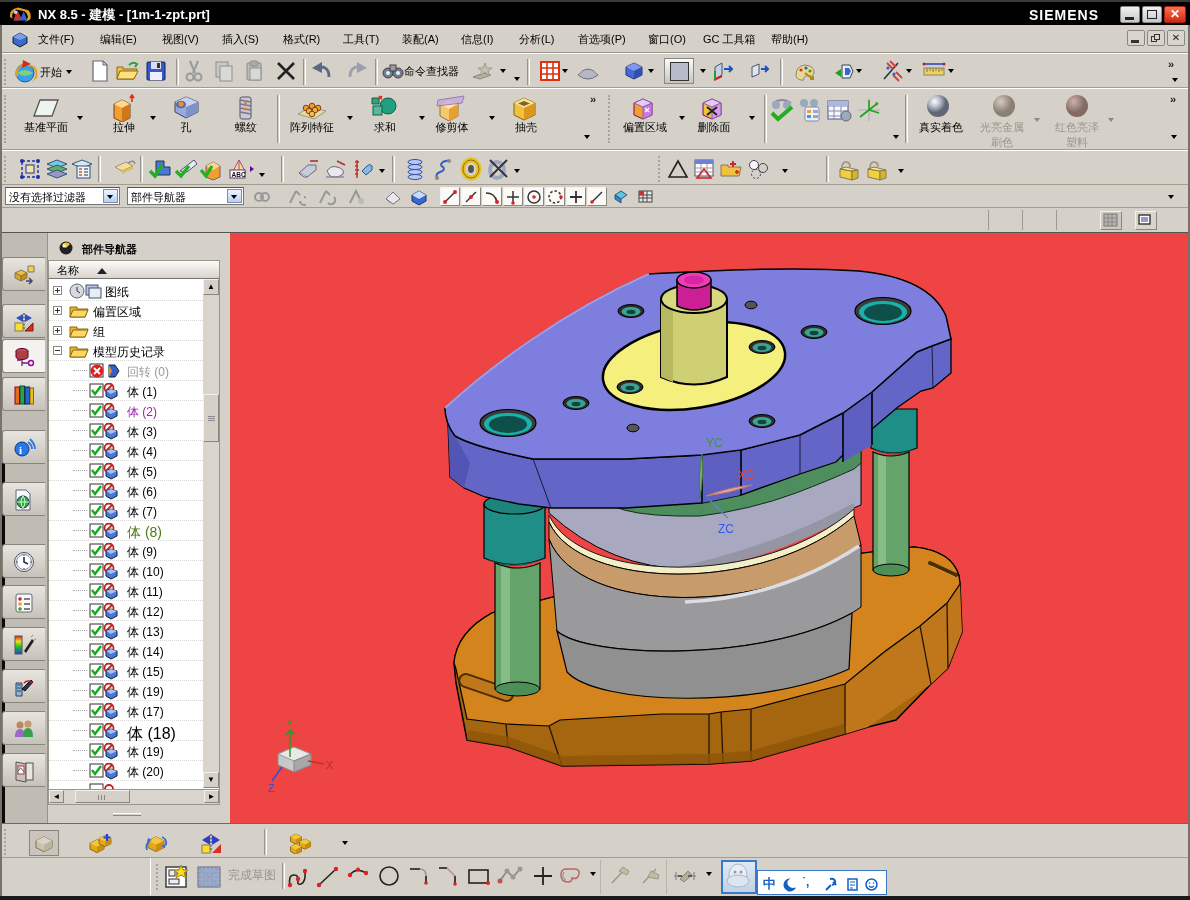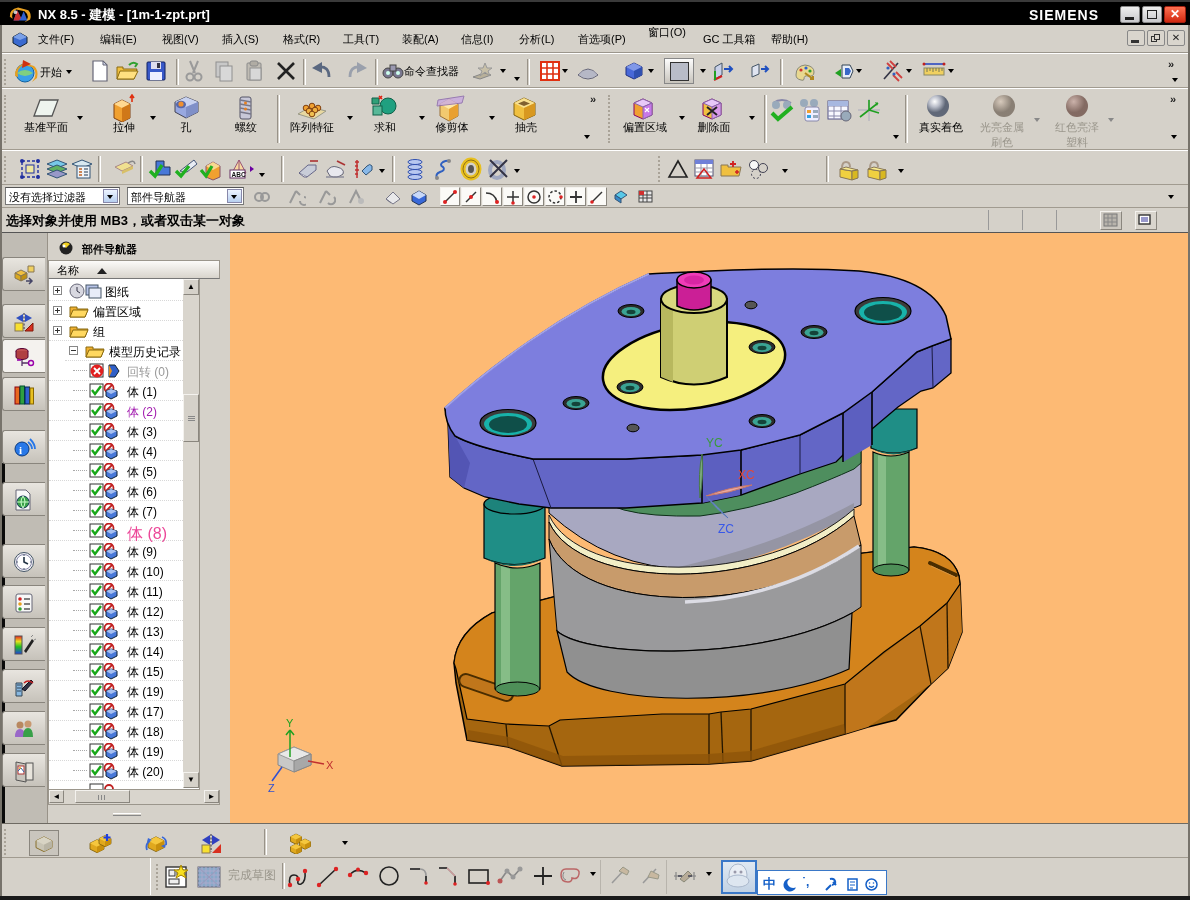--- a/index.html
+++ b/index.html
@@ -40,21 +40,21 @@
  <span class="a cn" style="left:38px;top:7px">文件(F)</span>
       <span class="a cn" style="left:100px;top:7px">编辑(E)</span>
       <span class="a cn" style="left:162px;top:7px">视图(V)</span>
       <span class="a cn" style="left:222px;top:7px">插入(S)</span>
       <span class="a cn" style="left:283px;top:7px">格式(R)</span>
       <span class="a cn" style="left:343px;top:7px">工具(T)</span>
       <span class="a cn" style="left:402px;top:7px">装配(A)</span>
       <span class="a cn" style="left:461px;top:7px">信息(I)</span>
       <span class="a cn" style="left:519px;top:7px">分析(L)</span>
       <span class="a cn" style="left:578px;top:7px">首选项(P)</span>
-      <span class="a cn" style="left:648px;top:0">窗口(O)</span>
+      <span class="a cn" style="left:648px;top:7px">窗口(O)</span>
       <span class="a cn" style="left:703px;top:7px">GC 工具箱</span>
       <span class="a cn" style="left:771px;top:7px">帮助(H)</span>
  <div class="a" style="left:1127px;top:5px;width:18px;height:16px;background:#d9d5cd;border:1px solid #888;border-radius:2px">
         <div class="a" style="left:3px;top:9px;width:8px;height:3px;background:#333"></div>
       </div>
  <div class="a" style="left:1147px;top:5px;width:18px;height:16px;background:#d9d5cd;border:1px solid #888;border-radius:2px">
         <div class="a" style="left:3px;top:5px;width:6px;height:6px;border:1px solid #333"></div>
         <div class="a" style="left:6px;top:3px;width:6px;height:6px;border:1px solid #333;background:#d9d5cd"></div>
       </div>
  <div class="a" style="left:1167px;top:5px;width:18px;height:16px;background:#d9d5cd;border:1px solid #888;border-radius:2px;font-size:10px;text-align:center;line-height:14px;color:#222">✕</div>
@@ -533,21 +533,20 @@
         <path d="M3 8 L3 12 L9 16 L9 12 Z" fill="#3888c8" stroke="#357"></path>
       </svg>
       <svg class="a" style="left:636px;top:2px" width="20" height="20" viewBox="0 0 20 20">
         <rect x="3" y="4" width="13" height="11" fill="#e8e8e8" stroke="#444"></rect>
         <path d="M3 8 L16 8 M3 11 L16 11 M7 4 L7 15 M11 4 L11 15" stroke="#444"></path>
         <rect x="3" y="4" width="5" height="4" fill="#d03030"></rect>
       </svg>
       <div class="a dd" style="left:1168px;top:10px"></div>
     </div>
     <div class="a" style="left:0;top:208px;width:1190px;height:25px;background:#d5d1c9;border-bottom:1px solid #555">
-      <span class="a" style="left:6px;top:4px;font-size:13px;font-weight:bold;color:#000">选择对象并使用 MB3，或者双击某一对象</span>
       <div class="a" style="left:988px;top:2px;width:1px;height:20px;background:#999"></div>
       <div class="a" style="left:1022px;top:2px;width:1px;height:20px;background:#999"></div>
       <div class="a" style="left:1056px;top:2px;width:1px;height:20px;background:#999"></div>
       <div class="a ras" style="left:1100px;top:3px;width:22px;height:19px;background:#ccc8c0"><svg width="20" height="17" viewBox="0 0 20 17">
           <rect x="3" y="2" width="13" height="12" fill="#b8b4ac" stroke="#777"></rect>
           <path d="M3 6 L16 6 M3 10 L16 10 M7 2 L7 14 M11 2 L11 14" stroke="#888"></path>
         </svg></div>
       <div class="a ras" style="left:1135px;top:3px;width:22px;height:19px;background:#d9d5cd"><svg width="20" height="17" viewBox="0 0 20 17">
           <rect x="3" y="3" width="11" height="9" fill="#fff" stroke="#333" stroke-width="1.4"></rect>
           <rect x="5" y="5" width="7" height="5" fill="#99c"></rect>
@@ -667,21 +666,21 @@
         <svg class="a" style="left:10px;top:7px" width="16" height="16" viewBox="0 0 16 16">
           <circle cx="8" cy="8" r="6.5" fill="#222"></circle>
           <path d="M4 5 A5 5 0 0 1 12 4 L8 8 Z" fill="#f0d020"></path>
           <circle cx="6" cy="6" r="1.5" fill="#fff"></circle>
         </svg>
         <span class="a cn" style="left:34px;top:9px;font-weight:bold">部件导航器</span>
         <div class="a" style="left:0;top:27px;width:172px;height:19px;background:linear-gradient(#fcfbf9,#d8d4cc);border:1px solid #9b968c;border-bottom-color:#777">
           <span class="cn a" style="left:8px;top:2px">名称</span>
           <div class="a" style="left:48px;top:7px;width:0;height:0;border-left:5px solid transparent;border-right:5px solid transparent;border-bottom:6px solid #222"></div>
         </div>
-        <div class="a" style="left:0;top:46px;width:152px;height:511px;background:#fff;border:1px solid #9b968c;border-top:none;overflow:hidden">
+        <div class="a" style="left:0;top:46px;width:172px;height:511px;background:#fff;border:1px solid #9b968c;border-top:none;overflow:hidden">
           <div class="a" style="left:0;top:2px;width:170px;height:20px;border-bottom:1px dotted #d8d8d8">
             <div class="a" style="left:4px;top:5px;width:9px;height:9px;border:1px solid #888;background:#fff">
               <div class="a" style="left:1px;top:3px;width:5px;height:1px;background:#333"></div>
               <div class="a" style="left:3px;top:1px;width:1px;height:5px;background:#333"></div>
             </div>
             <svg class="a" style="left:20px;top:2px" width="34" height="16" viewBox="0 0 34 16">
               <circle cx="8" cy="8" r="7" fill="#d8d8e0" stroke="#667"></circle>
               <path d="M8 4 L8 8 L11 10" stroke="#334" fill="none"></path>
               <rect x="17" y="2" width="12" height="10" fill="#b8c4e8" stroke="#456"></rect>
               <rect x="20" y="5" width="12" height="10" fill="#e8ecf8" stroke="#456"></rect>
@@ -703,21 +702,21 @@
             <div class="a" style="left:4px;top:5px;width:9px;height:9px;border:1px solid #888;background:#fff">
               <div class="a" style="left:1px;top:3px;width:5px;height:1px;background:#333"></div>
               <div class="a" style="left:3px;top:1px;width:1px;height:5px;background:#333"></div>
             </div>
             <svg class="a" style="left:20px;top:2px" width="20" height="16" viewBox="0 0 20 16">
               <path d="M1 4 L1 14 L16 14 L19 6 L8 6 L8 4 Z" fill="#f0b030" stroke="#8a6a10"></path>
               <path d="M1 14 L4 7 L19 7 L16 14 Z" fill="#ffd860" stroke="#8a6a10"></path>
             </svg>
             <span class="a" style="left:44px;top:3px;font-size:12px;color:#000;white-space:nowrap">组</span>
           </div>
-          <div class="a" style="left:16px;top:62px;width:170px;height:20px;border-bottom:1px dotted #d8d8d8">
+          <div class="a" style="left:0;top:62px;width:170px;height:20px;border-bottom:1px dotted #d8d8d8">
             <div class="a" style="left:4px;top:5px;width:9px;height:9px;border:1px solid #888;background:#fff">
               <div class="a" style="left:1px;top:3px;width:5px;height:1px;background:#333"></div>
             </div>
             <svg class="a" style="left:20px;top:2px" width="20" height="16" viewBox="0 0 20 16">
               <path d="M1 4 L1 14 L16 14 L19 6 L8 6 L8 4 Z" fill="#f0b030" stroke="#8a6a10"></path>
               <path d="M1 14 L4 7 L19 7 L16 14 Z" fill="#ffd860" stroke="#8a6a10"></path>
             </svg>
             <span class="a" style="left:44px;top:3px;font-size:12px;color:#000;white-space:nowrap">模型历史记录</span>
           </div>
           <div class="a" style="left:0;top:82px;width:170px;height:20px;border-bottom:1px dotted #d8d8d8">
@@ -818,21 +817,21 @@
           <div class="a" style="left:0;top:242px;width:170px;height:20px;border-bottom:1px dotted #d8d8d8">
             <div class="a" style="left:24px;top:9px;width:14px;height:1px;border-top:1px dotted #aaa"></div>
             <svg class="a" style="left:40px;top:2px" width="34" height="17" viewBox="0 0 34 17">
               <rect x="1" y="1" width="13" height="13" fill="#fff" stroke="#333"></rect>
               <path d="M3 7 L6 11 L12 3" stroke="#18a818" stroke-width="2.4" fill="none"></path>
               <circle cx="20" cy="5" r="4.5" fill="none" stroke="#c02020" stroke-width="1.8"></circle>
               <path d="M17 8 L23 2" stroke="#c02020" stroke-width="1.8"></path>
               <path d="M17 8 L22 6 L28 8 L28 13 L22 16 L17 13 Z" fill="#4878d8" stroke="#123"></path>
               <path d="M17 8 L22 11 L28 8 L22 6 Z" fill="#a8c0f0"></path>
             </svg>
-            <span class="a" style="left:78px;top:3px;font-size:16px;color:#ec4899;white-space:nowrap">体 (8)</span>
+            <span class="a" style="left:78px;top:3px;font-size:14px;color:#4d7c0f;white-space:nowrap">体 (8)</span>
           </div>
           <div class="a" style="left:0;top:262px;width:170px;height:20px;border-bottom:1px dotted #d8d8d8">
             <div class="a" style="left:24px;top:9px;width:14px;height:1px;border-top:1px dotted #aaa"></div>
             <svg class="a" style="left:40px;top:2px" width="34" height="17" viewBox="0 0 34 17">
               <rect x="1" y="1" width="13" height="13" fill="#fff" stroke="#333"></rect>
               <path d="M3 7 L6 11 L12 3" stroke="#18a818" stroke-width="2.4" fill="none"></path>
               <circle cx="20" cy="5" r="4.5" fill="none" stroke="#c02020" stroke-width="1.8"></circle>
               <path d="M17 8 L23 2" stroke="#c02020" stroke-width="1.8"></path>
               <path d="M17 8 L22 6 L28 8 L28 13 L22 16 L17 13 Z" fill="#4878d8" stroke="#123"></path>
               <path d="M17 8 L22 11 L28 8 L22 6 Z" fill="#a8c0f0"></path>
@@ -938,21 +937,21 @@
           <div class="a" style="left:0;top:442px;width:170px;height:20px;border-bottom:1px dotted #d8d8d8">
             <div class="a" style="left:24px;top:9px;width:14px;height:1px;border-top:1px dotted #aaa"></div>
             <svg class="a" style="left:40px;top:2px" width="34" height="17" viewBox="0 0 34 17">
               <rect x="1" y="1" width="13" height="13" fill="#fff" stroke="#333"></rect>
               <path d="M3 7 L6 11 L12 3" stroke="#18a818" stroke-width="2.4" fill="none"></path>
               <circle cx="20" cy="5" r="4.5" fill="none" stroke="#c02020" stroke-width="1.8"></circle>
               <path d="M17 8 L23 2" stroke="#c02020" stroke-width="1.8"></path>
               <path d="M17 8 L22 6 L28 8 L28 13 L22 16 L17 13 Z" fill="#4878d8" stroke="#123"></path>
               <path d="M17 8 L22 11 L28 8 L22 6 Z" fill="#a8c0f0"></path>
             </svg>
-            <span class="a" style="left:78px;top:3px;font-size:12px;color:#000;white-space:nowrap">体 (18)</span>
+            <span class="a" style="left:78px;top:3px;font-size:16px;color:#000;white-space:nowrap">体 (18)</span>
           </div>
           <div class="a" style="left:0;top:462px;width:170px;height:20px;border-bottom:1px dotted #d8d8d8">
             <div class="a" style="left:24px;top:9px;width:14px;height:1px;border-top:1px dotted #aaa"></div>
             <svg class="a" style="left:40px;top:2px" width="34" height="17" viewBox="0 0 34 17">
               <rect x="1" y="1" width="13" height="13" fill="#fff" stroke="#333"></rect>
               <path d="M3 7 L6 11 L12 3" stroke="#18a818" stroke-width="2.4" fill="none"></path>
               <circle cx="20" cy="5" r="4.5" fill="none" stroke="#c02020" stroke-width="1.8"></circle>
               <path d="M17 8 L23 2" stroke="#c02020" stroke-width="1.8"></path>
               <path d="M17 8 L22 6 L28 8 L28 13 L22 16 L17 13 Z" fill="#4878d8" stroke="#123"></path>
               <path d="M17 8 L22 11 L28 8 L22 6 Z" fill="#a8c0f0"></path>
@@ -988,21 +987,21 @@
         <div class="a" style="left:0;top:557px;width:172px;height:15px;background:#d9d5cd;border:1px solid #9b968c;border-top:none">
           <div class="a ras" style="left:0;top:0;width:15px;height:13px;background:#d5d1c9;text-align:center;font-size:8px;line-height:12px">◄</div>
           <div class="a ras" style="right:0;top:0;width:15px;height:13px;background:#d5d1c9;text-align:center;font-size:8px;line-height:12px">►</div>
           <div class="a ras" style="left:26px;top:0;width:55px;height:13px;background:#d5d1c9">
             <div class="a" style="left:22px;top:4px;width:1px;height:5px;background:#888;box-shadow:3px 0 0 #888,6px 0 0 #888"></div>
           </div>
         </div>
       </div>
       <div class="a" style="left:48px;top:572px;width:182px;height:18px;background:#d5d1c9"></div>
       <div class="a" style="left:113px;top:580px;width:28px;height:3px;border-top:1px solid #fff;border-bottom:1px solid #888"></div>
-      <div class="a" style="left:230px;top:0;width:960px;height:590px;background:#fdba74"><svg width="960" height="590" viewBox="0 0 960 590">
+      <div class="a" style="left:230px;top:0;width:960px;height:590px;background:#ef4444"><svg width="960" height="590" viewBox="0 0 960 590">
           <path d="M224,430 C226,408 240,392 262,380 L346,358 L500,336 L684,314 Q722,318 729,343 L730,351 L732,399 L718,435 L701,451 L666,487 L638,494 L615,501 L521,528 L479,531 L332,533 L278,514 L237,507 L226,450 Z" fill="#a5660f" stroke="#000" stroke-width="1.5"></path>
           <path d="M730,351 L732,399 L718,435 L701,451 L638,494 L615,501 L615,451 L690,393 L717,370 Z" fill="#c0761b"></path>
           <path d="M224,430 C226,408 240,392 262,380 L346,358 L500,336 L684,314 Q722,318 729,343 L730,351 L717,370 L690,393 L654,419 L615,451 L521,476 L491,479 L479,481 L432,481 L330,487 L319,493 L276,491 L237,486 L226,436 Z" fill="#d4841c" stroke="#000" stroke-width="1.2"></path>
           <path d="M276,491 L278,514" stroke="#221500" stroke-width="1.3"></path>
           <path d="M319,493 L332,533" stroke="#221500" stroke-width="1.3"></path>
           <path d="M479,481 L479,531" stroke="#221500" stroke-width="1.3"></path>
           <path d="M491,479 L493,529" stroke="#221500" stroke-width="1.3"></path>
           <path d="M521,476 L521,528" stroke="#221500" stroke-width="1.3"></path>
           <path d="M615,451 L615,501" stroke="#221500" stroke-width="1.3"></path>
           <path d="M690,393 L701,451" stroke="#221500" stroke-width="1.3"></path>

